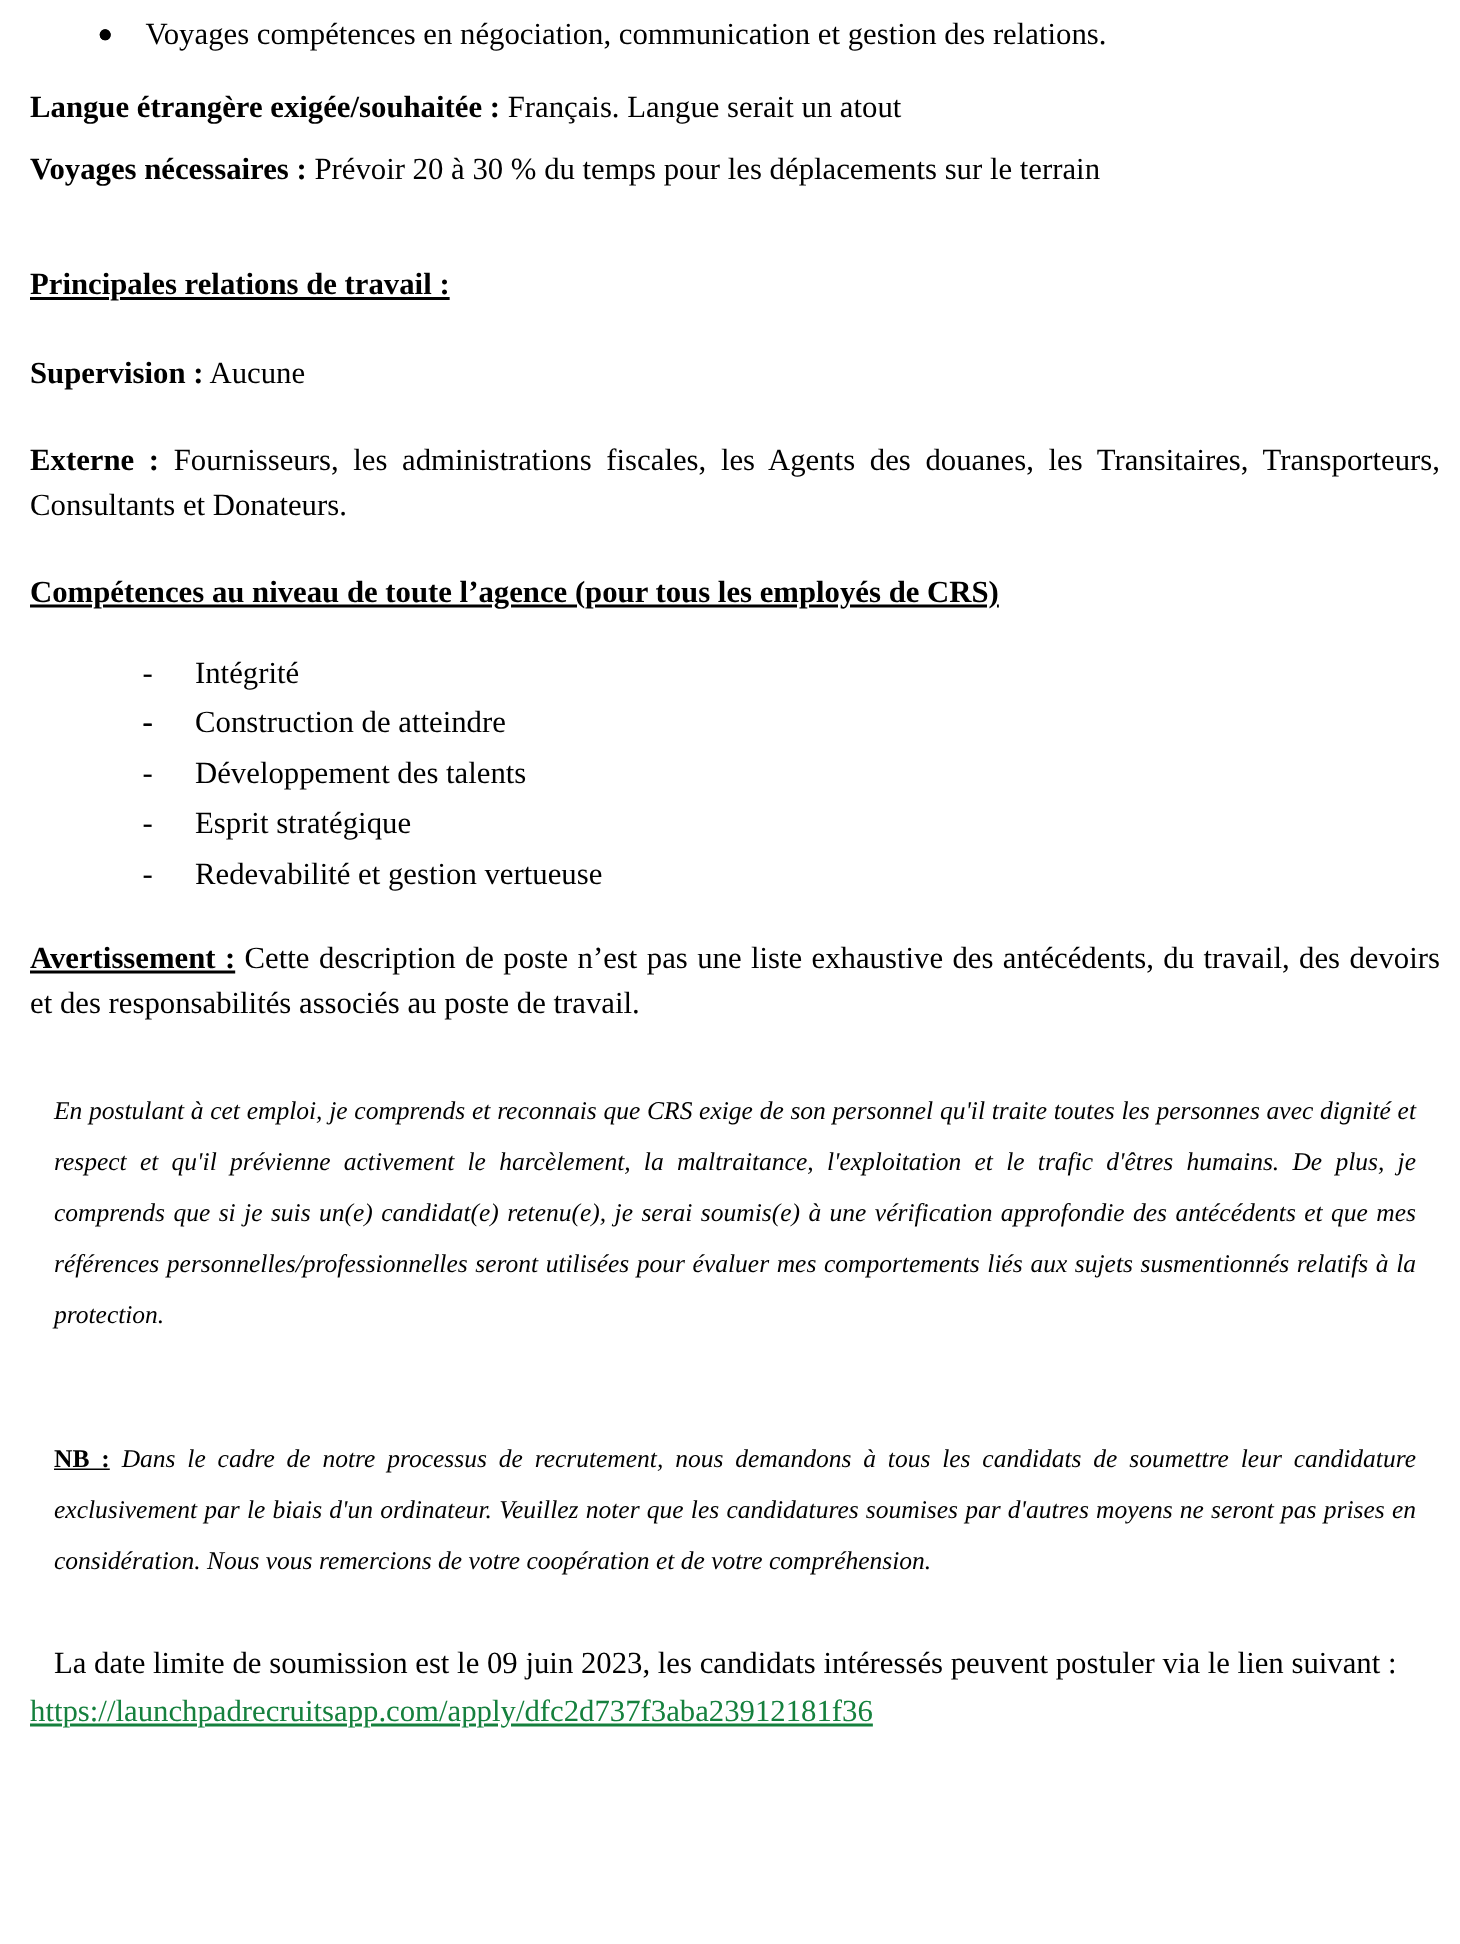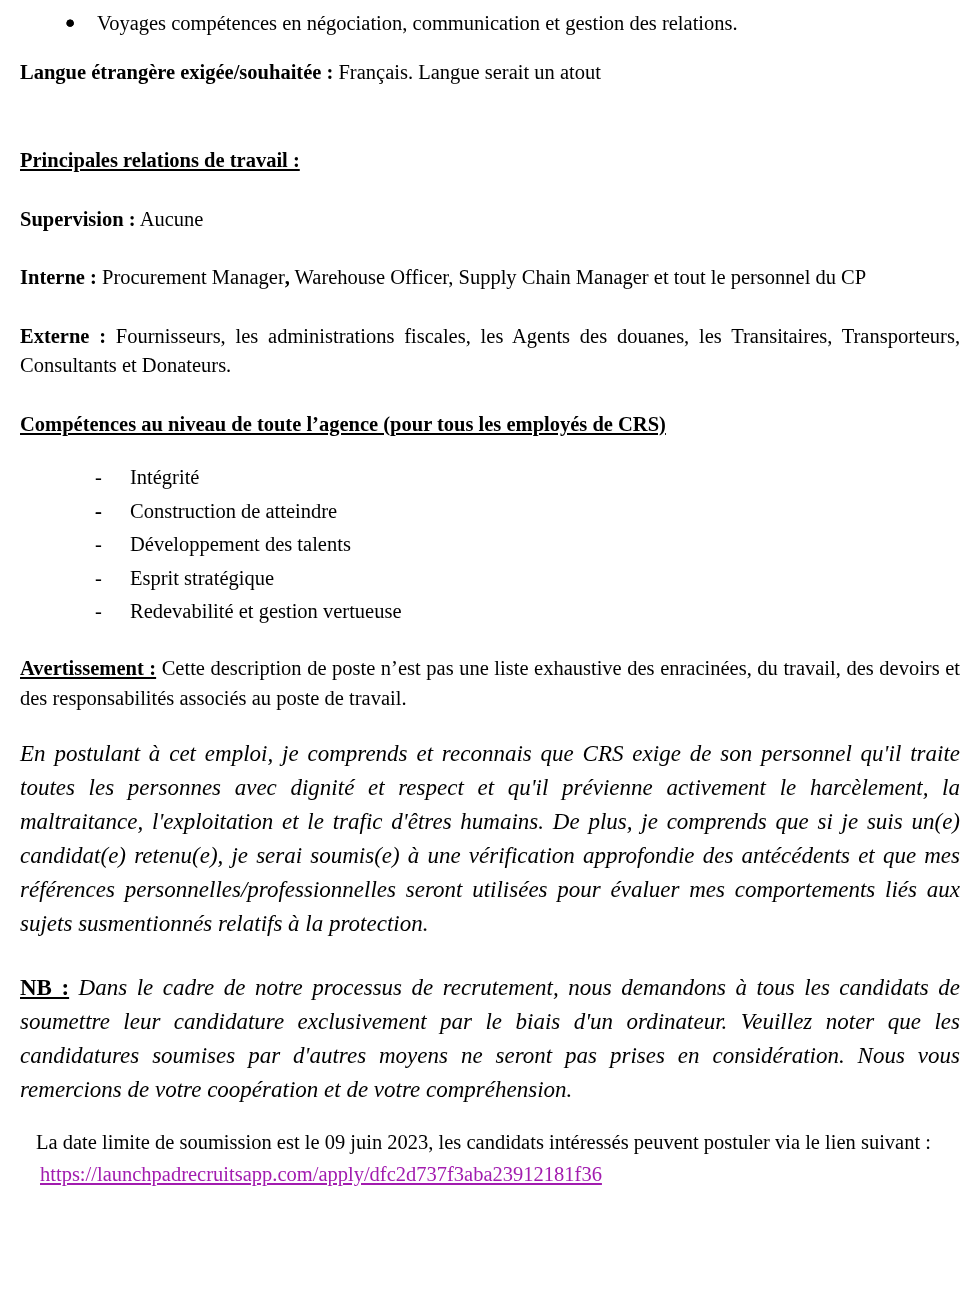--- a/index.html
+++ b/index.html
@@ -83,38 +83,37 @@
   
   .gap-sm { height: 11px; }
   .gap-md { height: 19px; }
   .gap-lg { height: 24px; }
   .gap-xl { height: 30px; }
 
   .block-tight { line-height: 29.5px; margin-top: 29px; }
 
   .italic-para {
     font-style: italic;
-    font-size: 23px;
+    font-size: 17px;
     line-height: 34px;
     text-align: justify;
     text-justify: inter-word;
-    margin: 0;
+    margin: 16px;
   }
 
   .final-para {
     font-size: 20.5px;
     line-height: 32px;
     text-align: left;
     margin: 0;
     text-indent: 16px;
   }
 
   a.link {
-    color: #a21caf;
-    margin-left: 20px;
+    color: #15803d;
   }
 </style>
 </head>
 <body>
 
 <div class="page">
 
   <ul class="bullets">
     <li>
       <span class="dot">●</span>
@@ -127,37 +126,36 @@
 
   <div class="gap-md"></div>
 
   <p class="para">
     <span class="lbl">Langue étrangère exigée/souhaitée :</span>
     <span>Français. Langue serait un atout</span>
   </p>
 
   <div class="gap-sm"></div>
 
+  <p class="para">
+    <span class="lbl">Voyages nécessaires :</span>
+    <span>Prévoir 20 à 30 % du temps pour les déplacements sur le terrain</span>
+  </p>
 
   <div class="gap-md"></div>
 
   <p class="para block-tight">
     <span class="lbl u">Principales relations de travail :</span>
   </p>
 
   <p class="para block-tight">
     <span class="lbl">Supervision :</span>
     <span>Aucune</span>
   </p>
 
-  <p class="para block-tight">
-    <span class="lbl">Interne :</span>
-    <span>Procurement Manager</span><span class="lbl">,</span>
-    <span>Warehouse Officer, Supply Chain Manager et tout le personnel du CP</span>
-  </p>
 
   <p class="para block-tight">
     <span class="lbl">Externe :</span>
     <span>Fournisseurs, les administrations fiscales, les Agents des douanes, les Transitaires, Transporteurs, Consultants et Donateurs.</span>
   </p>
 
   <p class="para block-tight">
     <span class="lbl u">Compétences au niveau de toute l’agence (pour tous les employés de CRS)</span>
   </p>
 
@@ -189,21 +187,21 @@
     <li>
       <span class="dash">-</span>
       <span>Redevabilité et gestion vertueuse</span>
     </li>
   </ul>
 
   <div class="gap-lg"></div>
 
   <p class="para">
     <span class="lbl u">Avertissement :</span>
-    <span>Cette description de poste n’est pas une liste exhaustive des enracinées, du travail, des devoirs et des responsabilités associés au poste de travail.</span>
+    <span>Cette description de poste n’est pas une liste exhaustive des antécédents, du travail, des devoirs et des responsabilités associés au poste de travail.</span>
   </p>
 
   <div class="gap-lg"></div>
 
   <p class="italic-para">En postulant à cet emploi, je comprends et reconnais que CRS exige de son personnel qu'il traite toutes les personnes avec dignité et respect et qu'il prévienne activement le harcèlement, la maltraitance, l'exploitation et le trafic d'êtres humains. De plus, je comprends que si je suis un(e) candidat(e) retenu(e), je serai soumis(e) à une vérification approfondie des antécédents et que mes références personnelles/professionnelles seront utilisées pour évaluer mes comportements liés aux sujets susmentionnés relatifs à la protection.</p>
 
   <div class="gap-xl"></div>
 
   <p class="italic-para">
     <span class="lbl u" style="font-style:normal">NB :</span>

